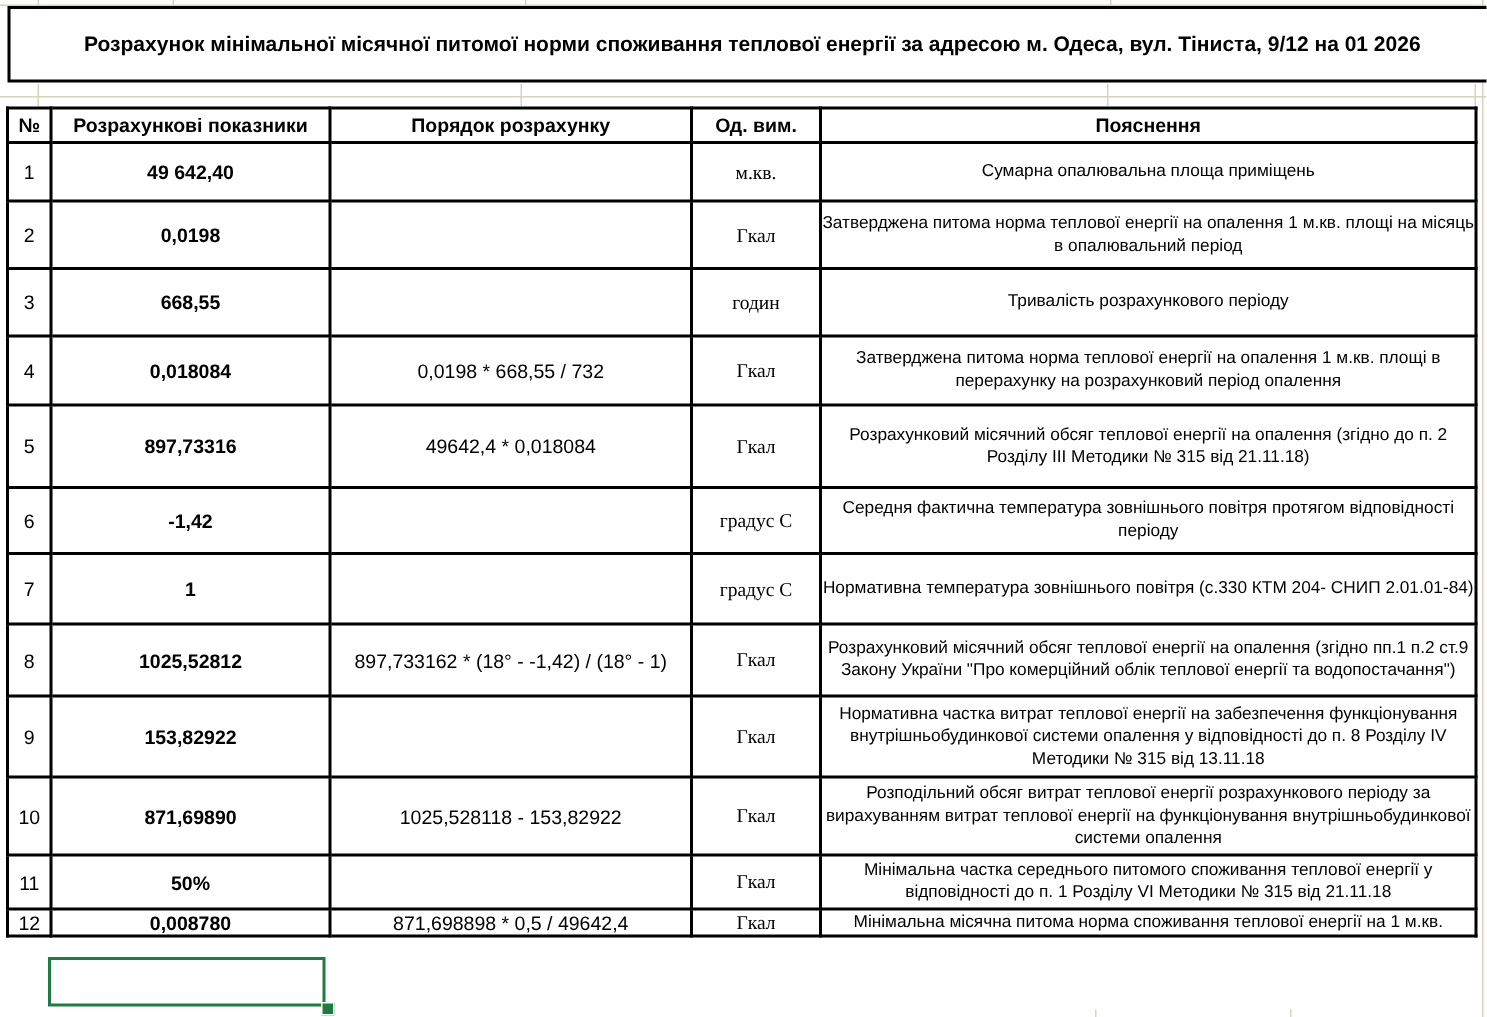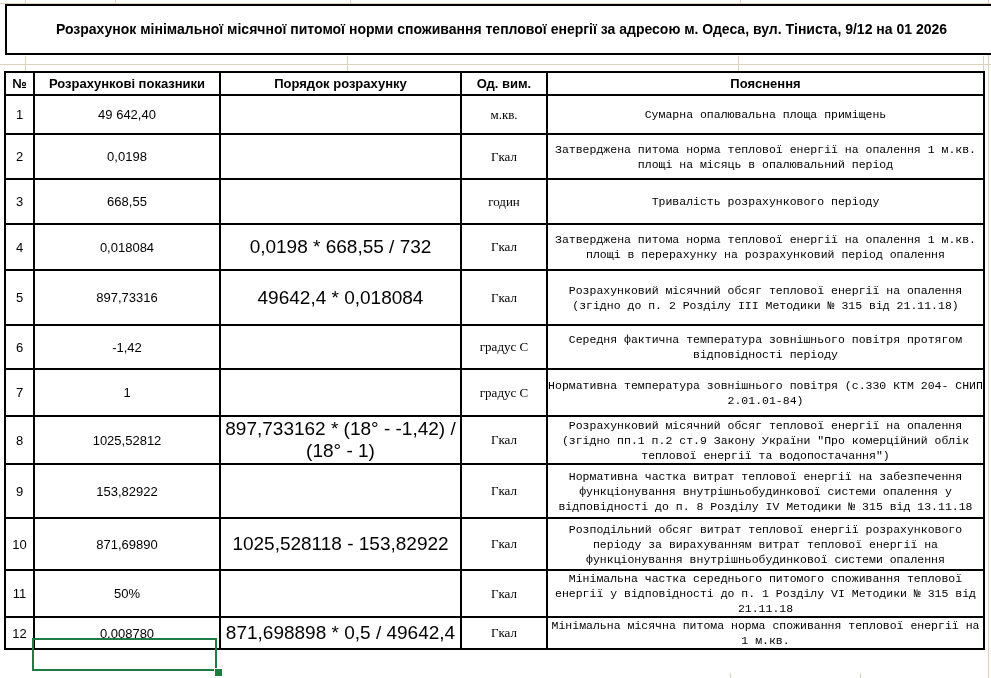--- a/index.html
+++ b/index.html
@@ -28,24 +28,24 @@
     position:absolute;left:4px;top:71px;width:979px;
     border-collapse:collapse;table-layout:fixed;background:#fff;
   }
   table.calc th, table.calc td{
     border:2px solid #000;
     text-align:center;vertical-align:middle;
     overflow:hidden;padding:0;
   }
   table.calc th{font-size:13px;font-weight:bold;}
   td.c-num{font-size:13px;}
-  td.c-val{font-size:13px;}
-  td.c-for{font-size:19px;border-radius:10px;}
+  td.c-val{font-size:13px;font-weight:bold;}
+  td.c-for{font-size:13px;border-radius:10px;}
   td.c-unit{font-size:13px;font-family:Liberation Serif, serif;}
-  td.c-expl{font-size:11.5px;line-height:15px;padding:1px 8px;font-family:Liberation Mono, monospace;}
+  td.c-expl{font-size:11.5px;line-height:15px;padding:1px 8px;}
 
   
   .sel-outline{
     position:absolute;left:32px;top:638px;width:185px;height:33px;
     border:2px solid #1e7b41;pointer-events:none;box-sizing:border-box;
   }
   .sel-handle{
     position:absolute;left:214px;top:668px;width:7px;height:7px;
     background:#1e7b41;border:1px solid #ffffff;box-sizing:content-box;
   }

